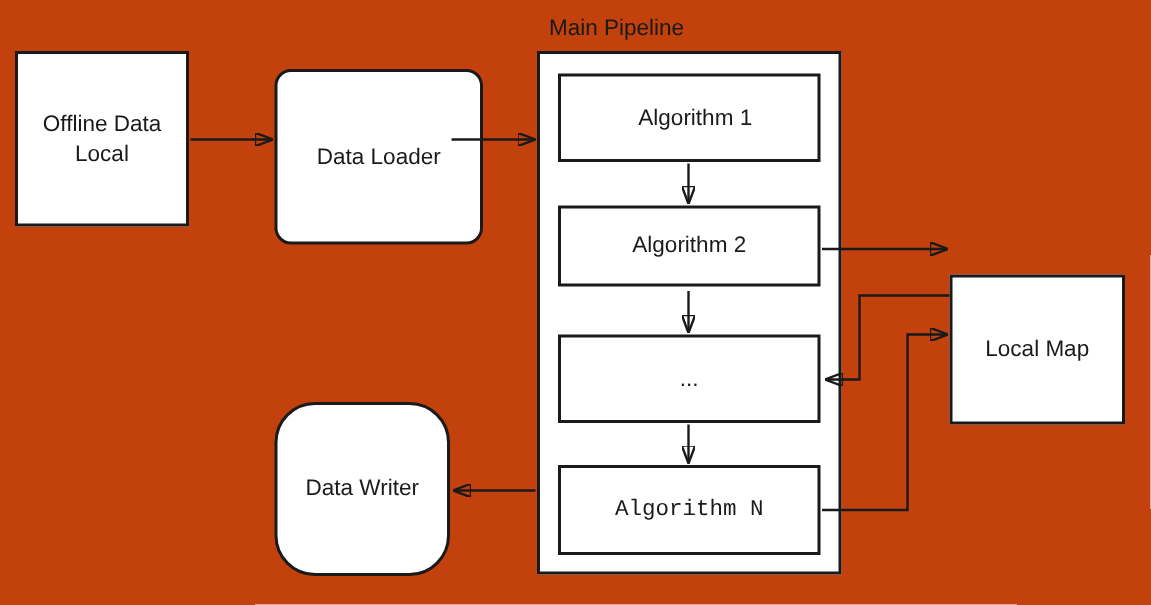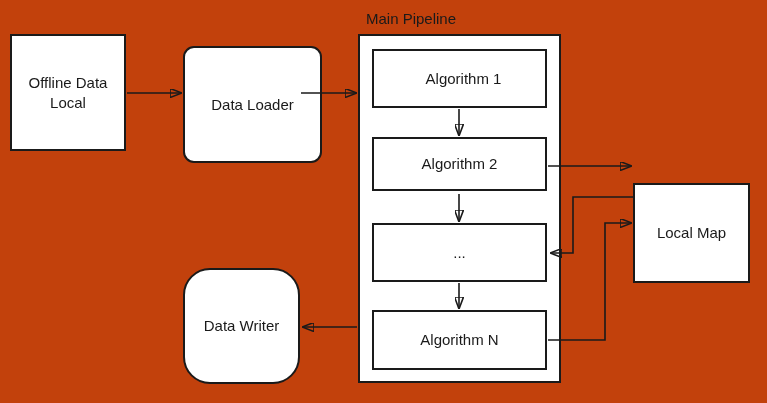--- a/index.html
+++ b/index.html
@@ -42,21 +42,21 @@
     white-space: nowrap;
   }
   
   #n-offline   { left: 10px;  top: 34px;  width: 116px; height: 117px; }
   #n-loader    { left: 183px; top: 46px;  width: 139px; height: 117px; border-radius: 11px; }
   #n-pipeline  { left: 358px; top: 34px;  width: 203px; height: 349px; }
   #n-pipeline-title { left: 366px; top: 10px; }
   #n-alg1      { left: 372px; top: 49px;  width: 175px; height: 59px; padding-left: 10px; }
   #n-alg2      { left: 372px; top: 137px; width: 175px; height: 54px; }
   #n-dots      { left: 372px; top: 223px; width: 175px; height: 59px; }
-  #n-algn      { left: 372px; top: 310px; width: 175px; height: 60px; }
+  #n-algn      { left: 372px; top: 310px; width: 175px; height: 60px; font-family: Liberation Mono, monospace; }
   #n-localmap  { left: 633px; top: 137px; width: 117px; height: 100px; margin-top: 46px; }
   #n-writer    { left: 183px; top: 268px; width: 117px; height: 116px; border-radius: 27px; }
   .edges {
     position: absolute;
     left: 0; top: 0;
     width: 767px;
     height: 403px;
     pointer-events: none;
   }
   .edges path {

